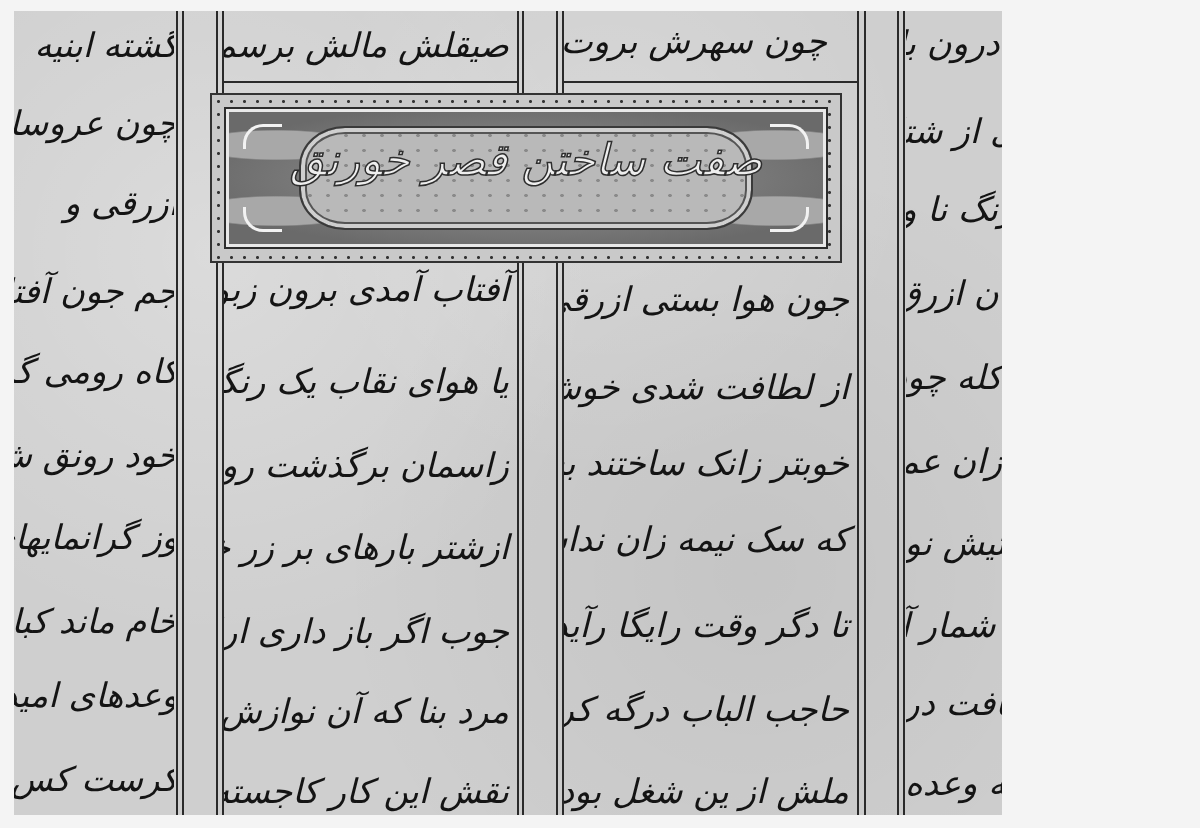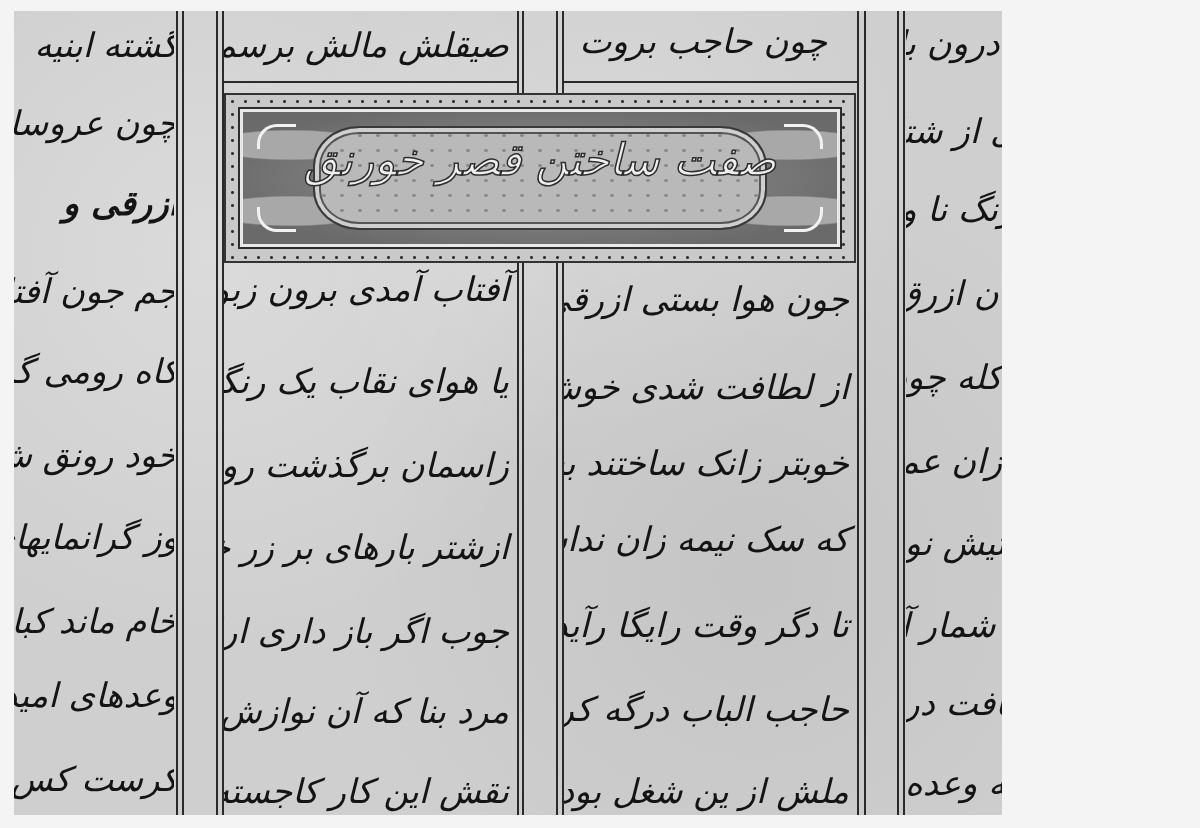--- a/index.html
+++ b/index.html
@@ -25,21 +25,21 @@
       position: absolute; right: 8px; white-space: nowrap; direction: rtl;
       font-family: "DejaVu Serif", serif; color: #141414;
       font-size: 34px; font-style: italic; letter-spacing: 2px;
     }
     .col-left .verse { right: -4px; }
     .col-right .verse { right: -10px; }
     .head-box {
       position: absolute; border-bottom: 2px solid #2a2a2a;
     }
     .cartouche {
-      position: absolute; left: 210px; top: 82px; width: 632px; height: 170px;
+      position: absolute; left: 196px; top: 82px; width: 632px; height: 170px;
       background: #bdbdbd;
       border: 2px solid #333;
       box-sizing: border-box;
     }
     .cartouche .dotband {
       position: absolute; inset: 0;
       background-color: #c9c9c9;
       background-image: radial-gradient(circle, #333 1.3px, transparent 1.6px);
       background-size: 13px 13px;
     }
@@ -76,21 +76,21 @@
     }
   </style>
 </head>
 <body>
 
 <div class="page">
 
   <div class="col col-left" style="left:0;width:160px;">
     <div class="verse" style="top:14px;">گشته ابنیه</div>
     <div class="verse" style="top:92px;">چون عروسان</div>
-    <div class="verse" style="top:172px;font-weight:bold;">ازرقی و</div>
+    <div class="verse" style="top:172px;">ازرقی و</div>
     <div class="verse" style="top:260px;">جم جون آفتا</div>
     <div class="verse" style="top:340px;">کاه رومی گرفت</div>
     <div class="verse" style="top:424px;">خود رونق ش</div>
     <div class="verse" style="top:506px;">وز گرانمایهای</div>
     <div class="verse" style="top:590px;">خام ماند کباب</div>
     <div class="verse" style="top:664px;">وعدهای امید و</div>
     <div class="verse" style="top:748px;">کرست کس</div>
   </div>
 
   <div class="rule" style="left:162px;"></div>
@@ -110,21 +110,21 @@
     <div class="verse" style="top:760px;">نقش این کار کاجسته کار</div>
   </div>
 
   <div class="rule" style="left:503px;"></div>
   <div class="rule" style="left:508px;"></div>
   <div class="rule" style="left:542px;"></div>
   <div class="rule" style="left:548px;"></div>
 
   <div class="col" style="left:550px;width:293px;">
     <div class="head-box" style="left:0;top:0;width:293px;height:70px;"></div>
-    <div class="verse" style="top:10px;right:30px;">چون حاجب بروت</div>
+    <div class="verse" style="top:10px;right:30px;">چون سهرش بروت</div>
     <div class="verse" style="top:268px;">جون هوا بستی ازرقی بر دوش</div>
     <div class="verse" style="top:356px;">از لطافت شدی خوش سپید</div>
     <div class="verse" style="top:432px;">خوبتر زانک ساختند بساخت</div>
     <div class="verse" style="top:508px;">که سک نیمه زان نداشت امید</div>
     <div class="verse" style="top:594px;">تا دگر وقت رایگا رآید</div>
     <div class="verse" style="top:678px;">حاجب الباب درگه کرست</div>
     <div class="verse" style="top:760px;">ملش از ین شغل بود هی اکاه</div>
   </div>
 
   <div class="rule" style="left:843px;"></div>

